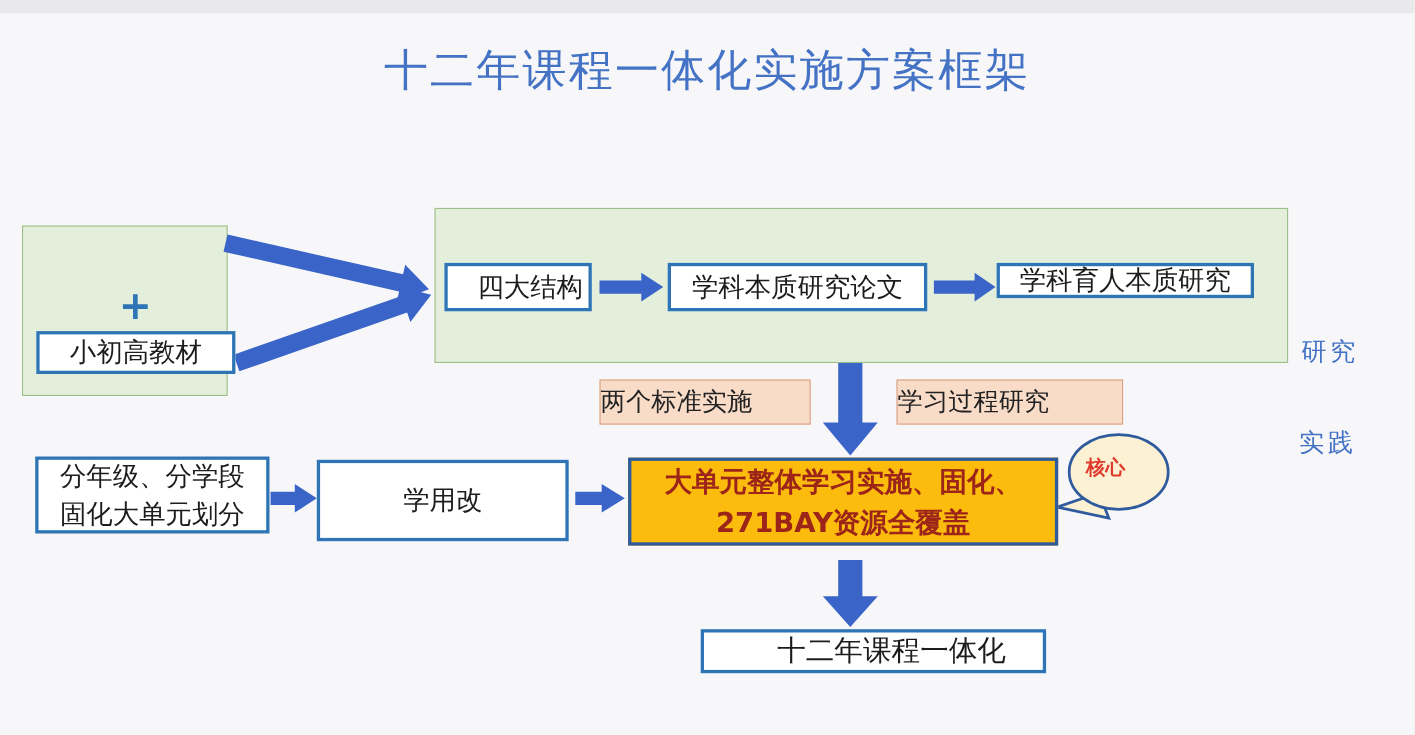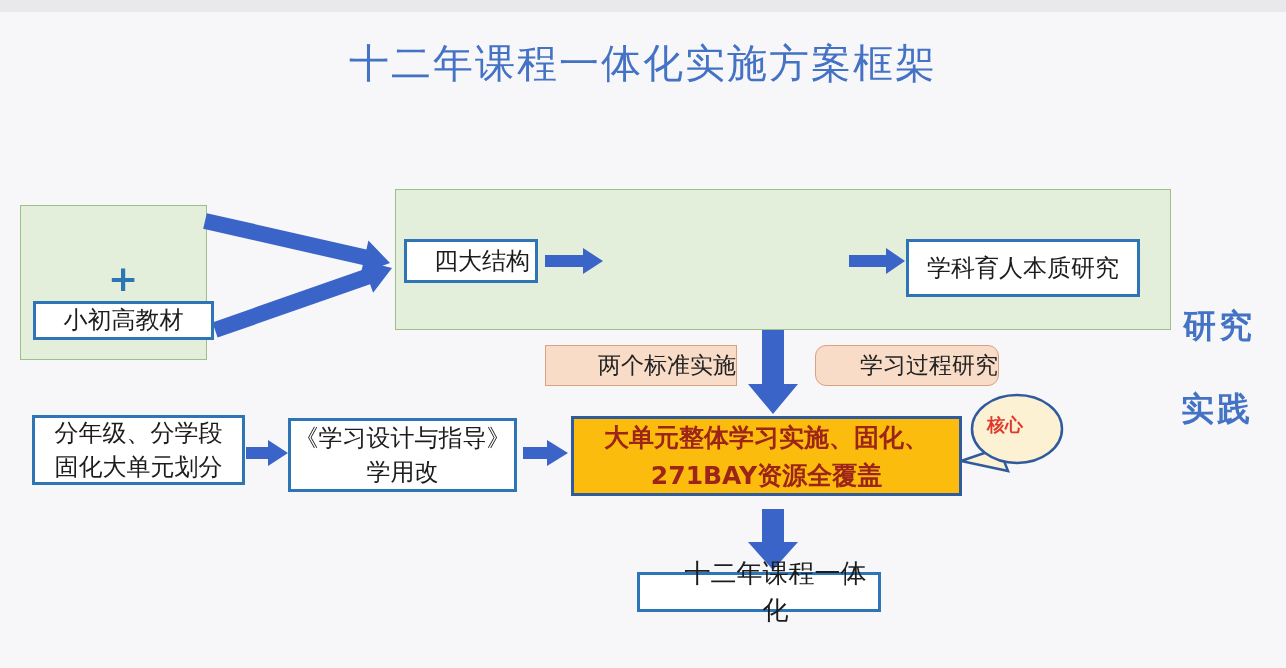--- a/index.html
+++ b/index.html
@@ -39,42 +39,42 @@
     display:flex;flex-direction:column;align-items:center;justify-content:center;
     text-align:center;
     color:#1c1c1c;
     font-size:24px;line-height:1.42;
     box-sizing:border-box;
   }
   .tag{
     position:absolute;z-index:3;
     background:var(--peach_fill,#F8DCC8);
     border:1.5px solid var(--peach_border,#D9A184);
-    display:flex;align-items:center;justify-content:flex-end;
+    display:flex;align-items:center;justify-content:flex-start;
     font-size:23px;color:#222;
     box-sizing:border-box;
   }
   #core-box{
     background:var(--orange_fill,#FBBC0D);
     color:var(--orange_text,#9C2418);
     font-weight:bold;
     font-size:25px;line-height:1.5;
     border-color:var(--callout_border,#2F5B9E);
   }
   .plus{
     position:absolute;z-index:3;
     color:var(--accent_blue,#2E75B6);
     font-size:36px;font-weight:bold;
     text-align:center;
   }
   .side-label{
     position:absolute;z-index:3;
     color:var(--title_blue,#4472C4);
-    font-size:33px;letter-spacing:3px;
-    font-weight:700;
+    font-size:23px;letter-spacing:3px;
+    font-weight:400;
   }
   .callout-text{
     position:absolute;z-index:4;
     color:var(--red_text,#E03A2E);
     font-size:18px;font-weight:bold;
   }
 </style>
 </head>
 <body>
 
@@ -99,46 +99,48 @@
   </svg>
 
   <div class="plus" style="left:103px;top:246px;width:40px;">+</div>
   <div class="box" style="left:33px;top:289px;width:181px;height:39px;justify-content:center;">
     <span>小初高教材</span>
   </div>
 
   <div class="box" style="left:404px;top:227px;width:134px;height:44px;padding-left:22px;">
     <span>四大结构</span>
   </div>
-  <div class="box" style="left:906px;top:227px;width:234px;height:58px;">
+  <div class="box" style="left:607px;top:227px;width:236px;height:44px;">
+    <span>学科本质研究论文</span>
+  </div>
+  <div class="box" style="left:906px;top:227px;width:234px;height:32px;">
     <span>学科育人本质研究</span>
   </div>
 
   <div class="side-label" style="left:1183px;top:292px;">研究</div>
   <div class="side-label" style="left:1181px;top:375px;">实践</div>
 
   <div class="tag" style="left:545px;top:333px;width:192px;height:41px;">
     <span>两个标准实施</span>
   </div>
-  <div class="tag" style="left:815px;top:333px;width:184px;height:41px;border-radius:11px;">
+  <div class="tag" style="left:815px;top:333px;width:206px;height:41px;">
     <span>学习过程研究</span>
   </div>
 
   <div class="box" style="left:32px;top:403px;width:213px;height:70px;">
     <span>分年级、分学段</span>
     <span>固化大单元划分</span>
   </div>
   <div class="box" style="left:288px;top:406px;width:229px;height:74px;">
-    <span>《学习设计与指导》</span>
     <span>学用改</span>
   </div>
   <div class="box" id="core-box" style="left:571px;top:404px;width:391px;height:80px;justify-content:space-between;">
     <span>大单元整体学习实施、固化、</span>
     <span>271BAY资源全覆盖</span>
   </div>
 
   <div class="callout-text" style="left:987px;top:401px;width:60px;">核心</div>
 
-  <div class="box" style="left:637px;top:560px;width:244px;height:40px;font-size:26px;padding-left:33px;">
+  <div class="box" style="left:637px;top:560px;width:314px;height:40px;font-size:26px;padding-left:33px;">
     <span>十二年课程一体化</span>
   </div>
 
 </div>
 
 </body></html>

